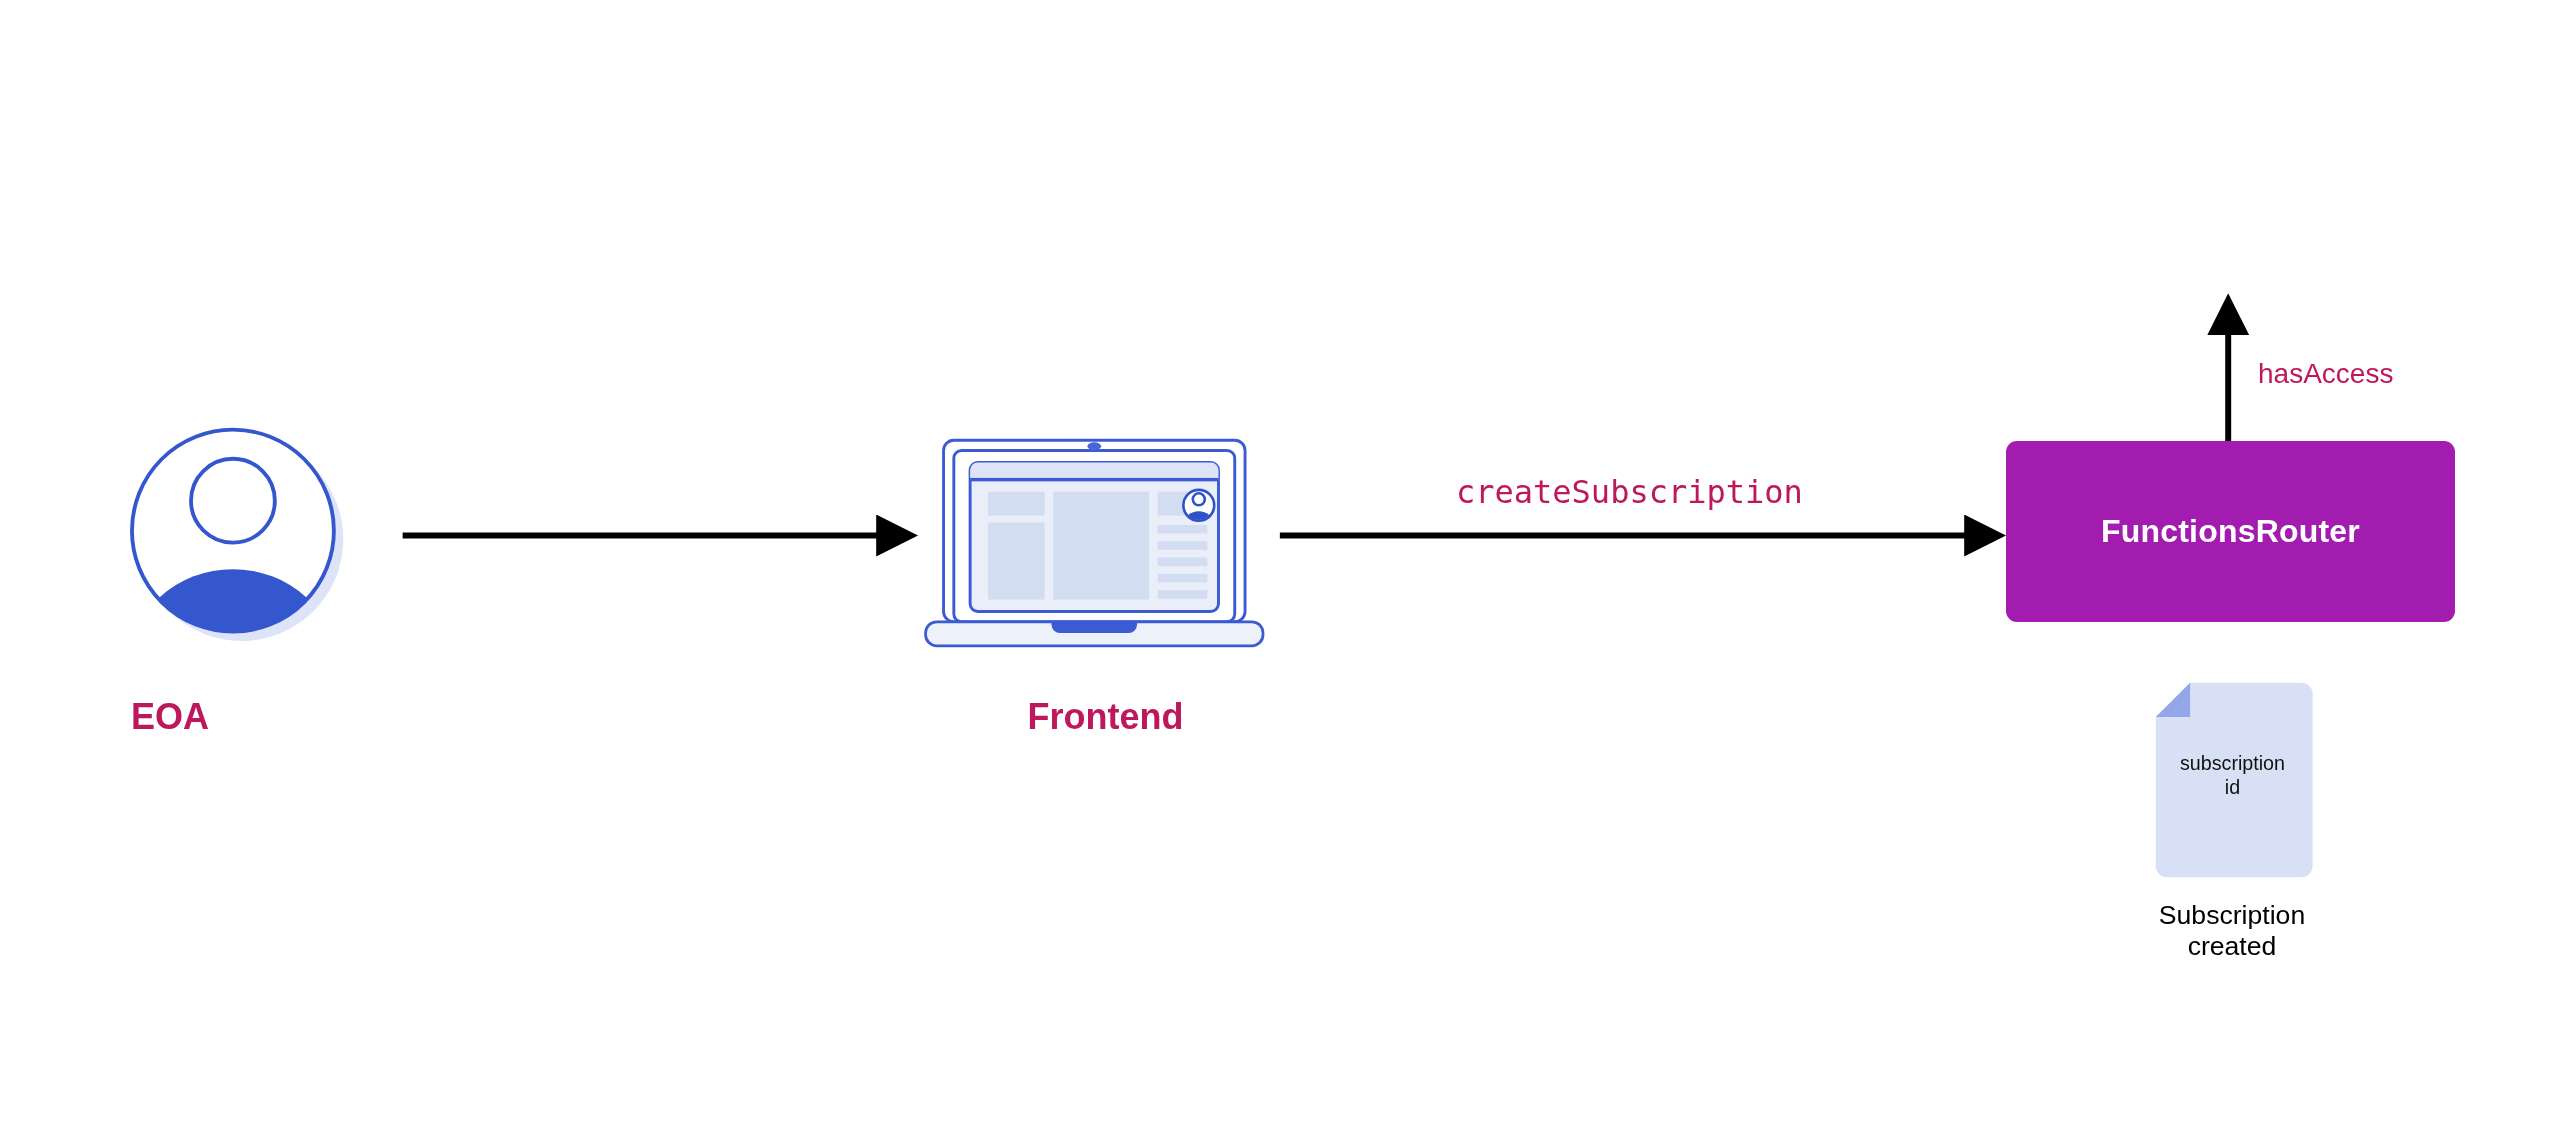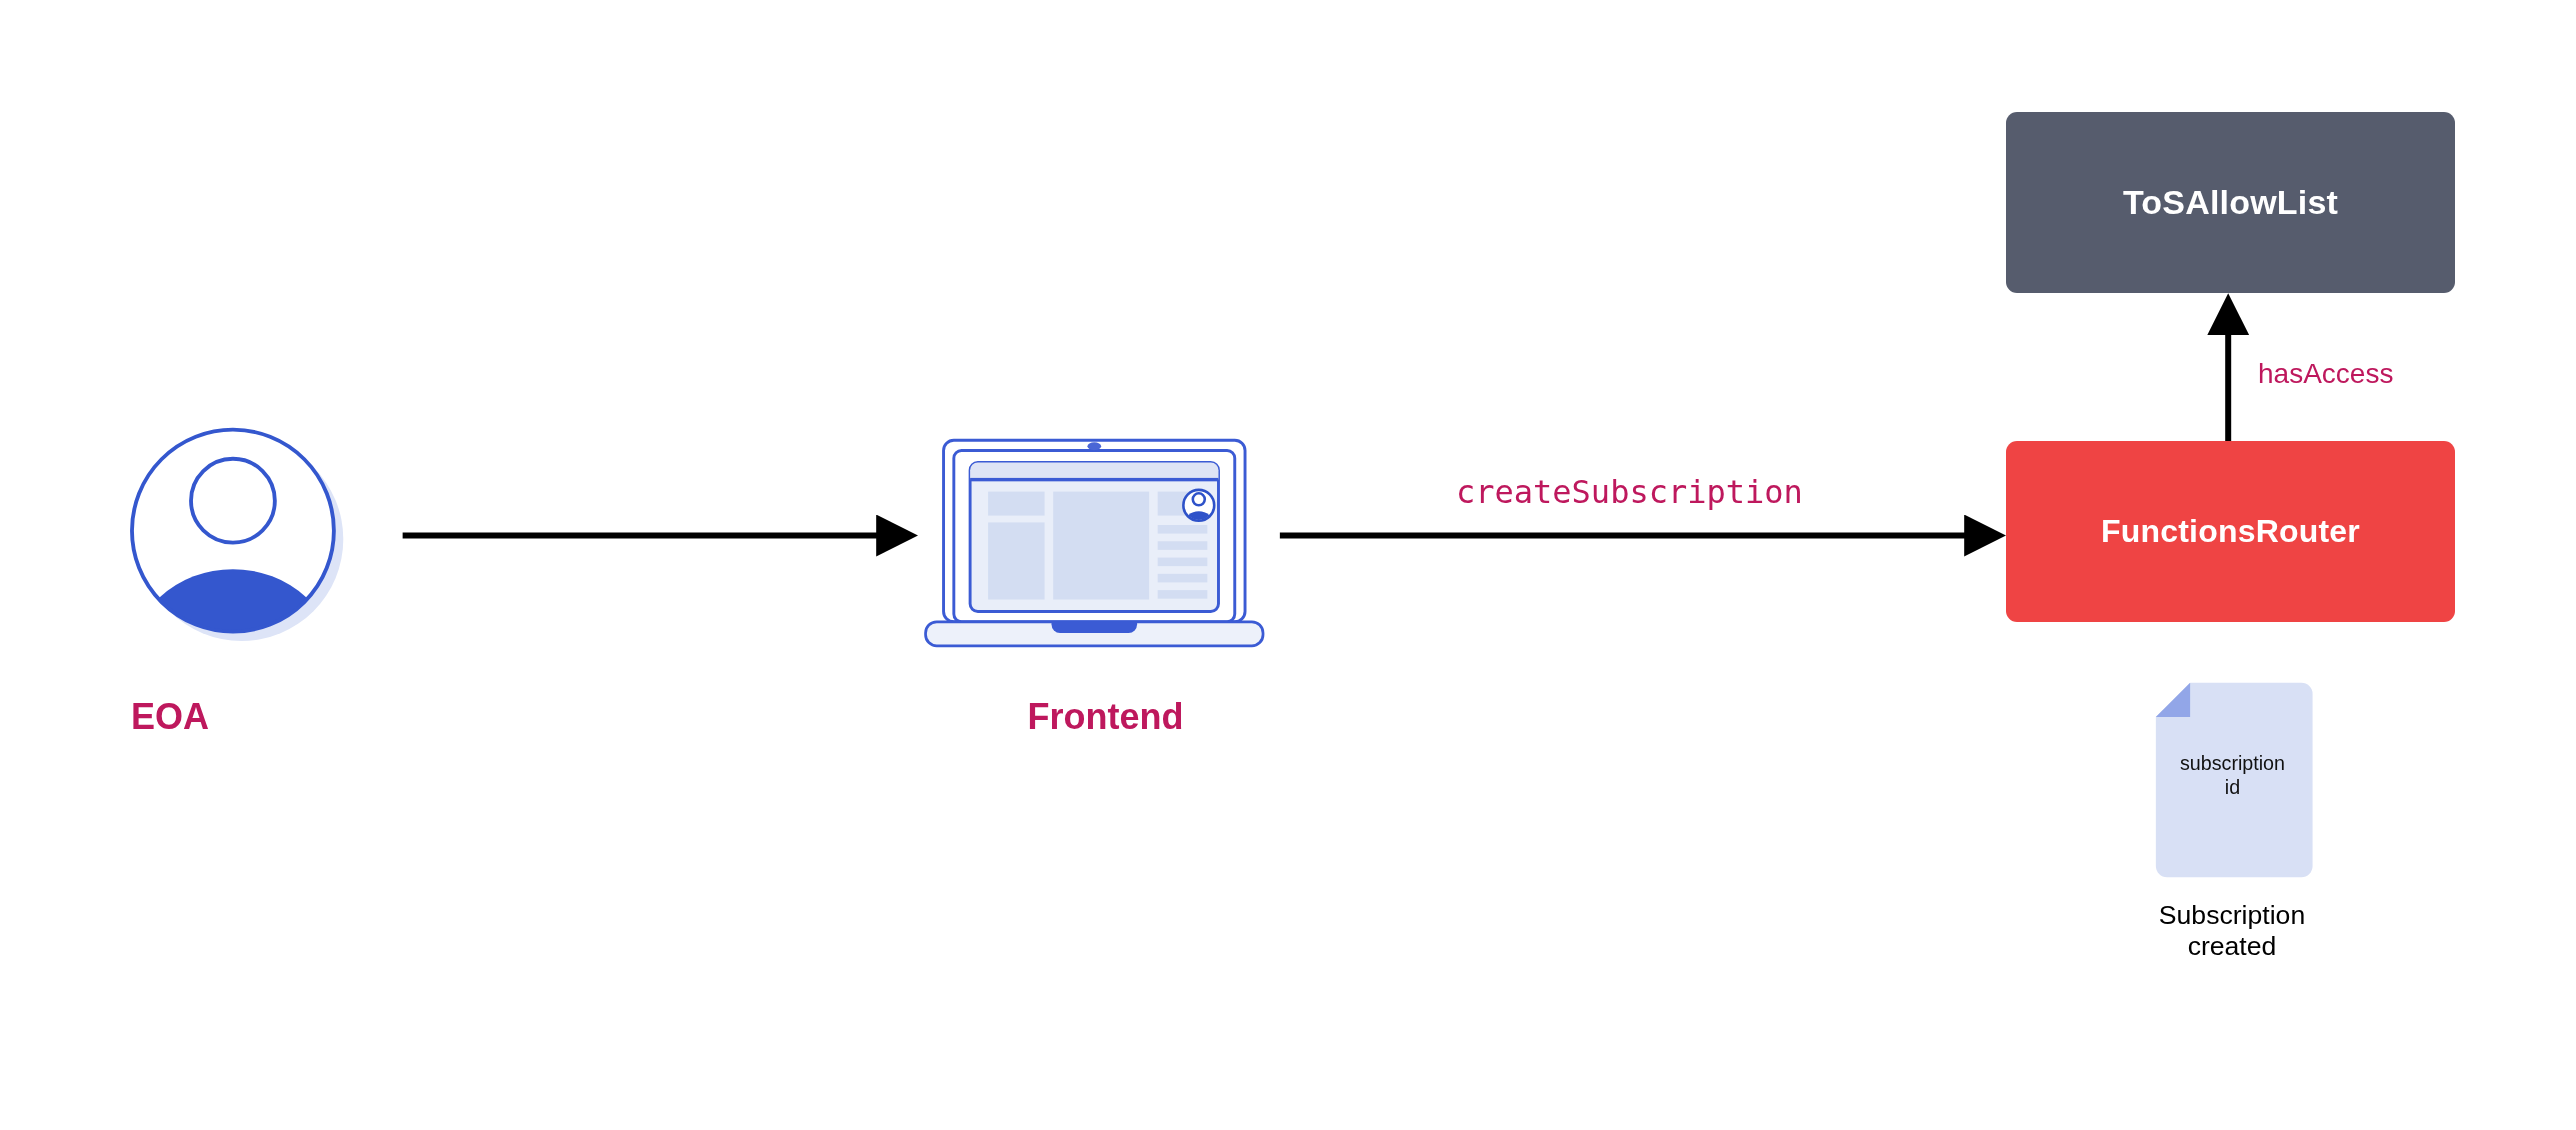--- a/index.html
+++ b/index.html
@@ -202,25 +202,22 @@
 
       <path d="M150 226 h100 a0,0 0 0 1 0,0 v3 a10,10 0 0 1 -10,10 h-80 a10,10 0 0 1 -10,-10 z" fill="#3B5BD4"></path>
     </svg>
   </div>
   <div class="caption" id="caption-frontend">Frontend</div>
 
   <div class="edge-label" id="label-create-subscription">createSubscription</div>
 
   <div class="edge-label" id="label-has-access">hasAccess</div>
 
-  <div class="box" id="box-tos-allowlist" style="background: rgb(86, 92, 109); color: rgb(255, 255, 255);">
-    <span>ToSAllowList</span>
-  </div>
-
-  <div class="box" id="box-functions-router" style="background: #ef4444; color: rgb(255, 255, 255);">
+
+  <div class="box" id="box-functions-router" style="background: #a21caf; color: rgb(255, 255, 255);">
     <span>FunctionsRouter</span>
   </div>
 
   <div class="node" id="doc-subscription">
     <svg width="167" height="210" viewBox="0 0 195 245" xmlns="http://www.w3.org/2000/svg">
 
       <path d="M48 2 H178 a13,13 0 0 1 13,13 V216 a13,13 0 0 1 -13,13 H21
                a13,13 0 0 1 -13,-13 V42 Z" fill="#D8E0F5"></path>
 
       <path d="M48 2 V42 H8 Z" fill="#92A6E8"></path>

